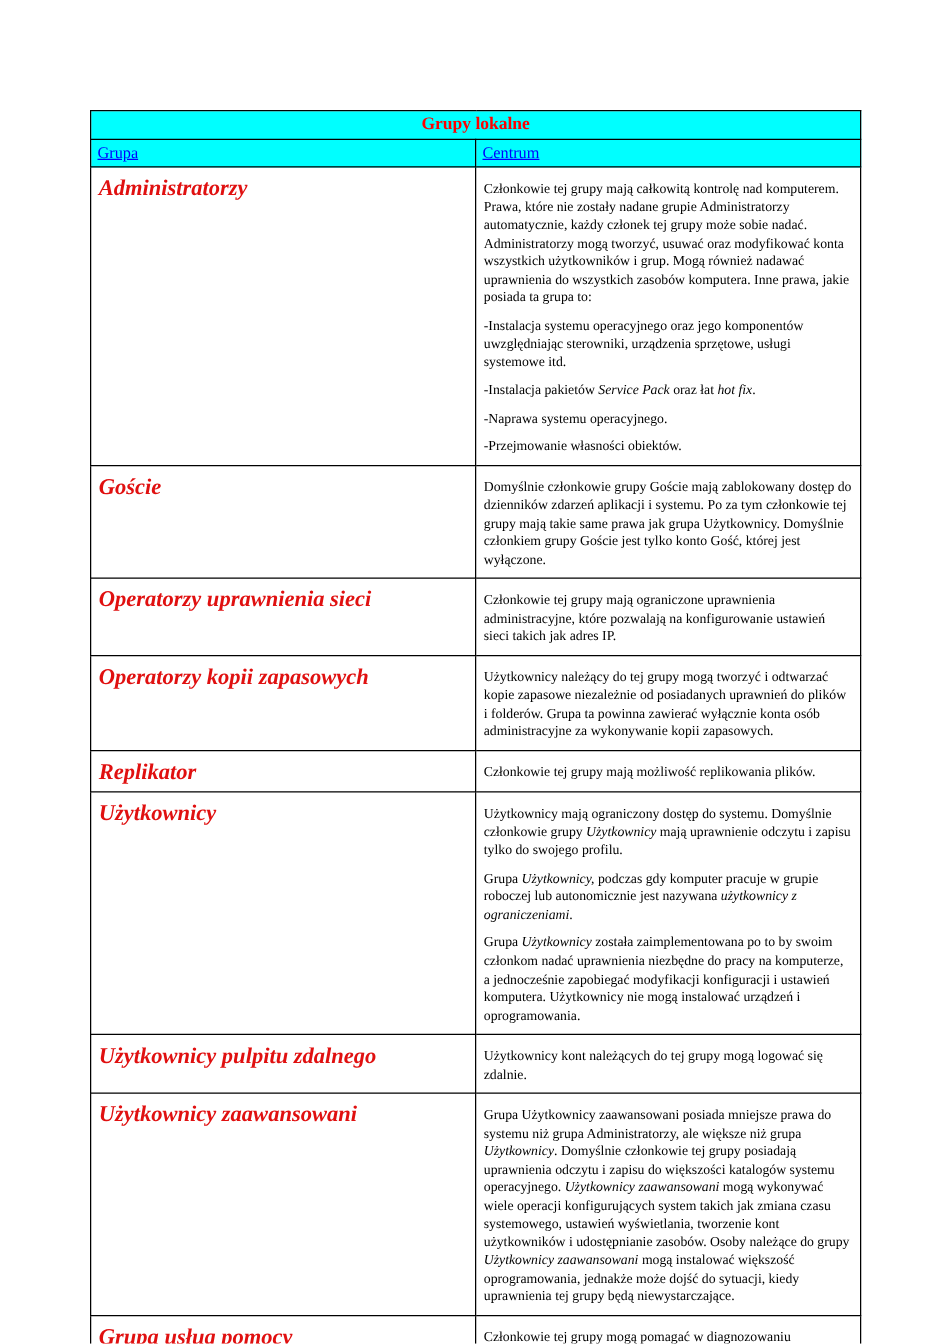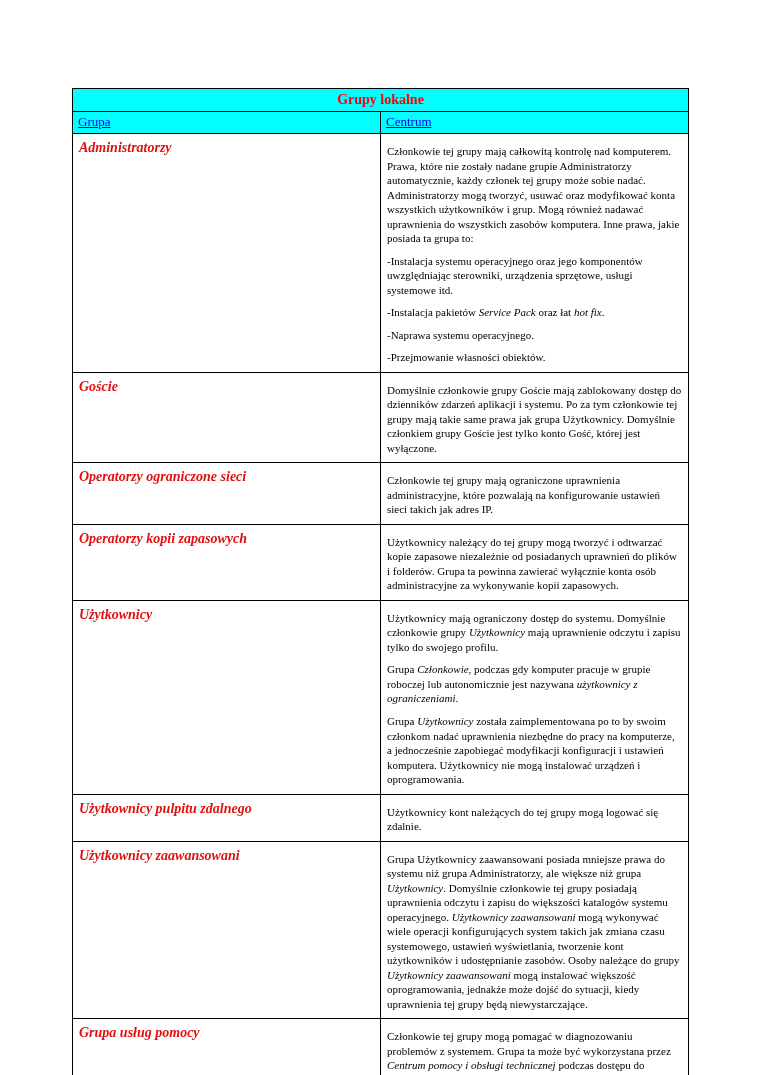--- a/index.html
+++ b/index.html
@@ -47,21 +47,21 @@
     color: #0000ff;
     text-decoration: underline;
     cursor: pointer;
   }
   .col-grupa { width: 181px; }
   .group-cell {
     width: 181px;
     color: #e01010;
     font-style: italic;
     font-weight: bold;
-    font-size: 14px;
+    font-size: 18px;
     line-height: 1.25;
     padding: 5px 6px;
   }
   .desc-cell {
     font-size: 11px;
     line-height: 1.32;
     color: #000000;
     padding: 10px 6px 7px 6px;
   }
   .desc-cell p + p { margin-top: 8px; }
@@ -95,36 +95,42 @@
             <p>-Przejmowanie własności obiektów.</p>
           </td>
         </tr>
         <tr>
           <td class="group-cell">Goście</td>
           <td class="desc-cell">
             <p>Domyślnie członkowie grupy Goście mają zablokowany dostęp do dzienników zdarzeń aplikacji i systemu. Po za tym członkowie tej grupy mają takie same prawa jak grupa Użytkownicy. Domyślnie członkiem grupy Goście jest tylko konto Gość, której jest wyłączone.</p>
           </td>
         </tr>
         <tr>
-          <td class="group-cell">Operatorzy ograniczone sieci</td>
+          <td class="group-cell">Operatorzy uprawnienia sieci</td>
           <td class="desc-cell">
             <p>Członkowie tej grupy mają ograniczone uprawnienia administracyjne, które pozwalają na konfigurowanie ustawień sieci takich jak adres IP.</p>
           </td>
         </tr>
         <tr>
           <td class="group-cell">Operatorzy kopii zapasowych</td>
           <td class="desc-cell">
             <p>Użytkownicy należący do tej grupy mogą tworzyć i odtwarzać kopie zapasowe niezależnie od posiadanych uprawnień do plików i folderów. Grupa ta powinna zawierać wyłącznie konta osób administracyjne za wykonywanie kopii zapasowych.</p>
           </td>
         </tr>
         <tr>
+          <td class="group-cell">Replikator</td>
+          <td class="desc-cell">
+            <p>Członkowie tej grupy mają możliwość replikowania plików.</p>
+          </td>
+        </tr>
+        <tr>
           <td class="group-cell">Użytkownicy</td>
           <td class="desc-cell">
             <p>Użytkownicy mają ograniczony dostęp do systemu. Domyślnie członkowie grupy <i>Użytkownicy</i> mają uprawnienie odczytu i zapisu tylko do swojego profilu.</p>
-            <p>Grupa <i>Członkowie,</i> podczas gdy komputer pracuje w grupie roboczej lub autonomicznie jest nazywana <i>użytkownicy z ograniczeniami</i>.</p>
+            <p>Grupa <i>Użytkownicy,</i> podczas gdy komputer pracuje w grupie roboczej lub autonomicznie jest nazywana <i>użytkownicy z ograniczeniami</i>.</p>
             <p>Grupa <i>Użytkownicy</i> została zaimplementowana po to by swoim członkom nadać uprawnienia niezbędne do pracy na komputerze, a jednocześnie zapobiegać modyfikacji konfiguracji i ustawień komputera. Użytkownicy nie mogą instalować urządzeń i oprogramowania.</p>
           </td>
         </tr>
         <tr>
           <td class="group-cell">Użytkownicy pulpitu zdalnego</td>
           <td class="desc-cell">
             <p>Użytkownicy kont należących do tej grupy mogą logować się zdalnie.</p>
           </td>
         </tr>
         <tr>

